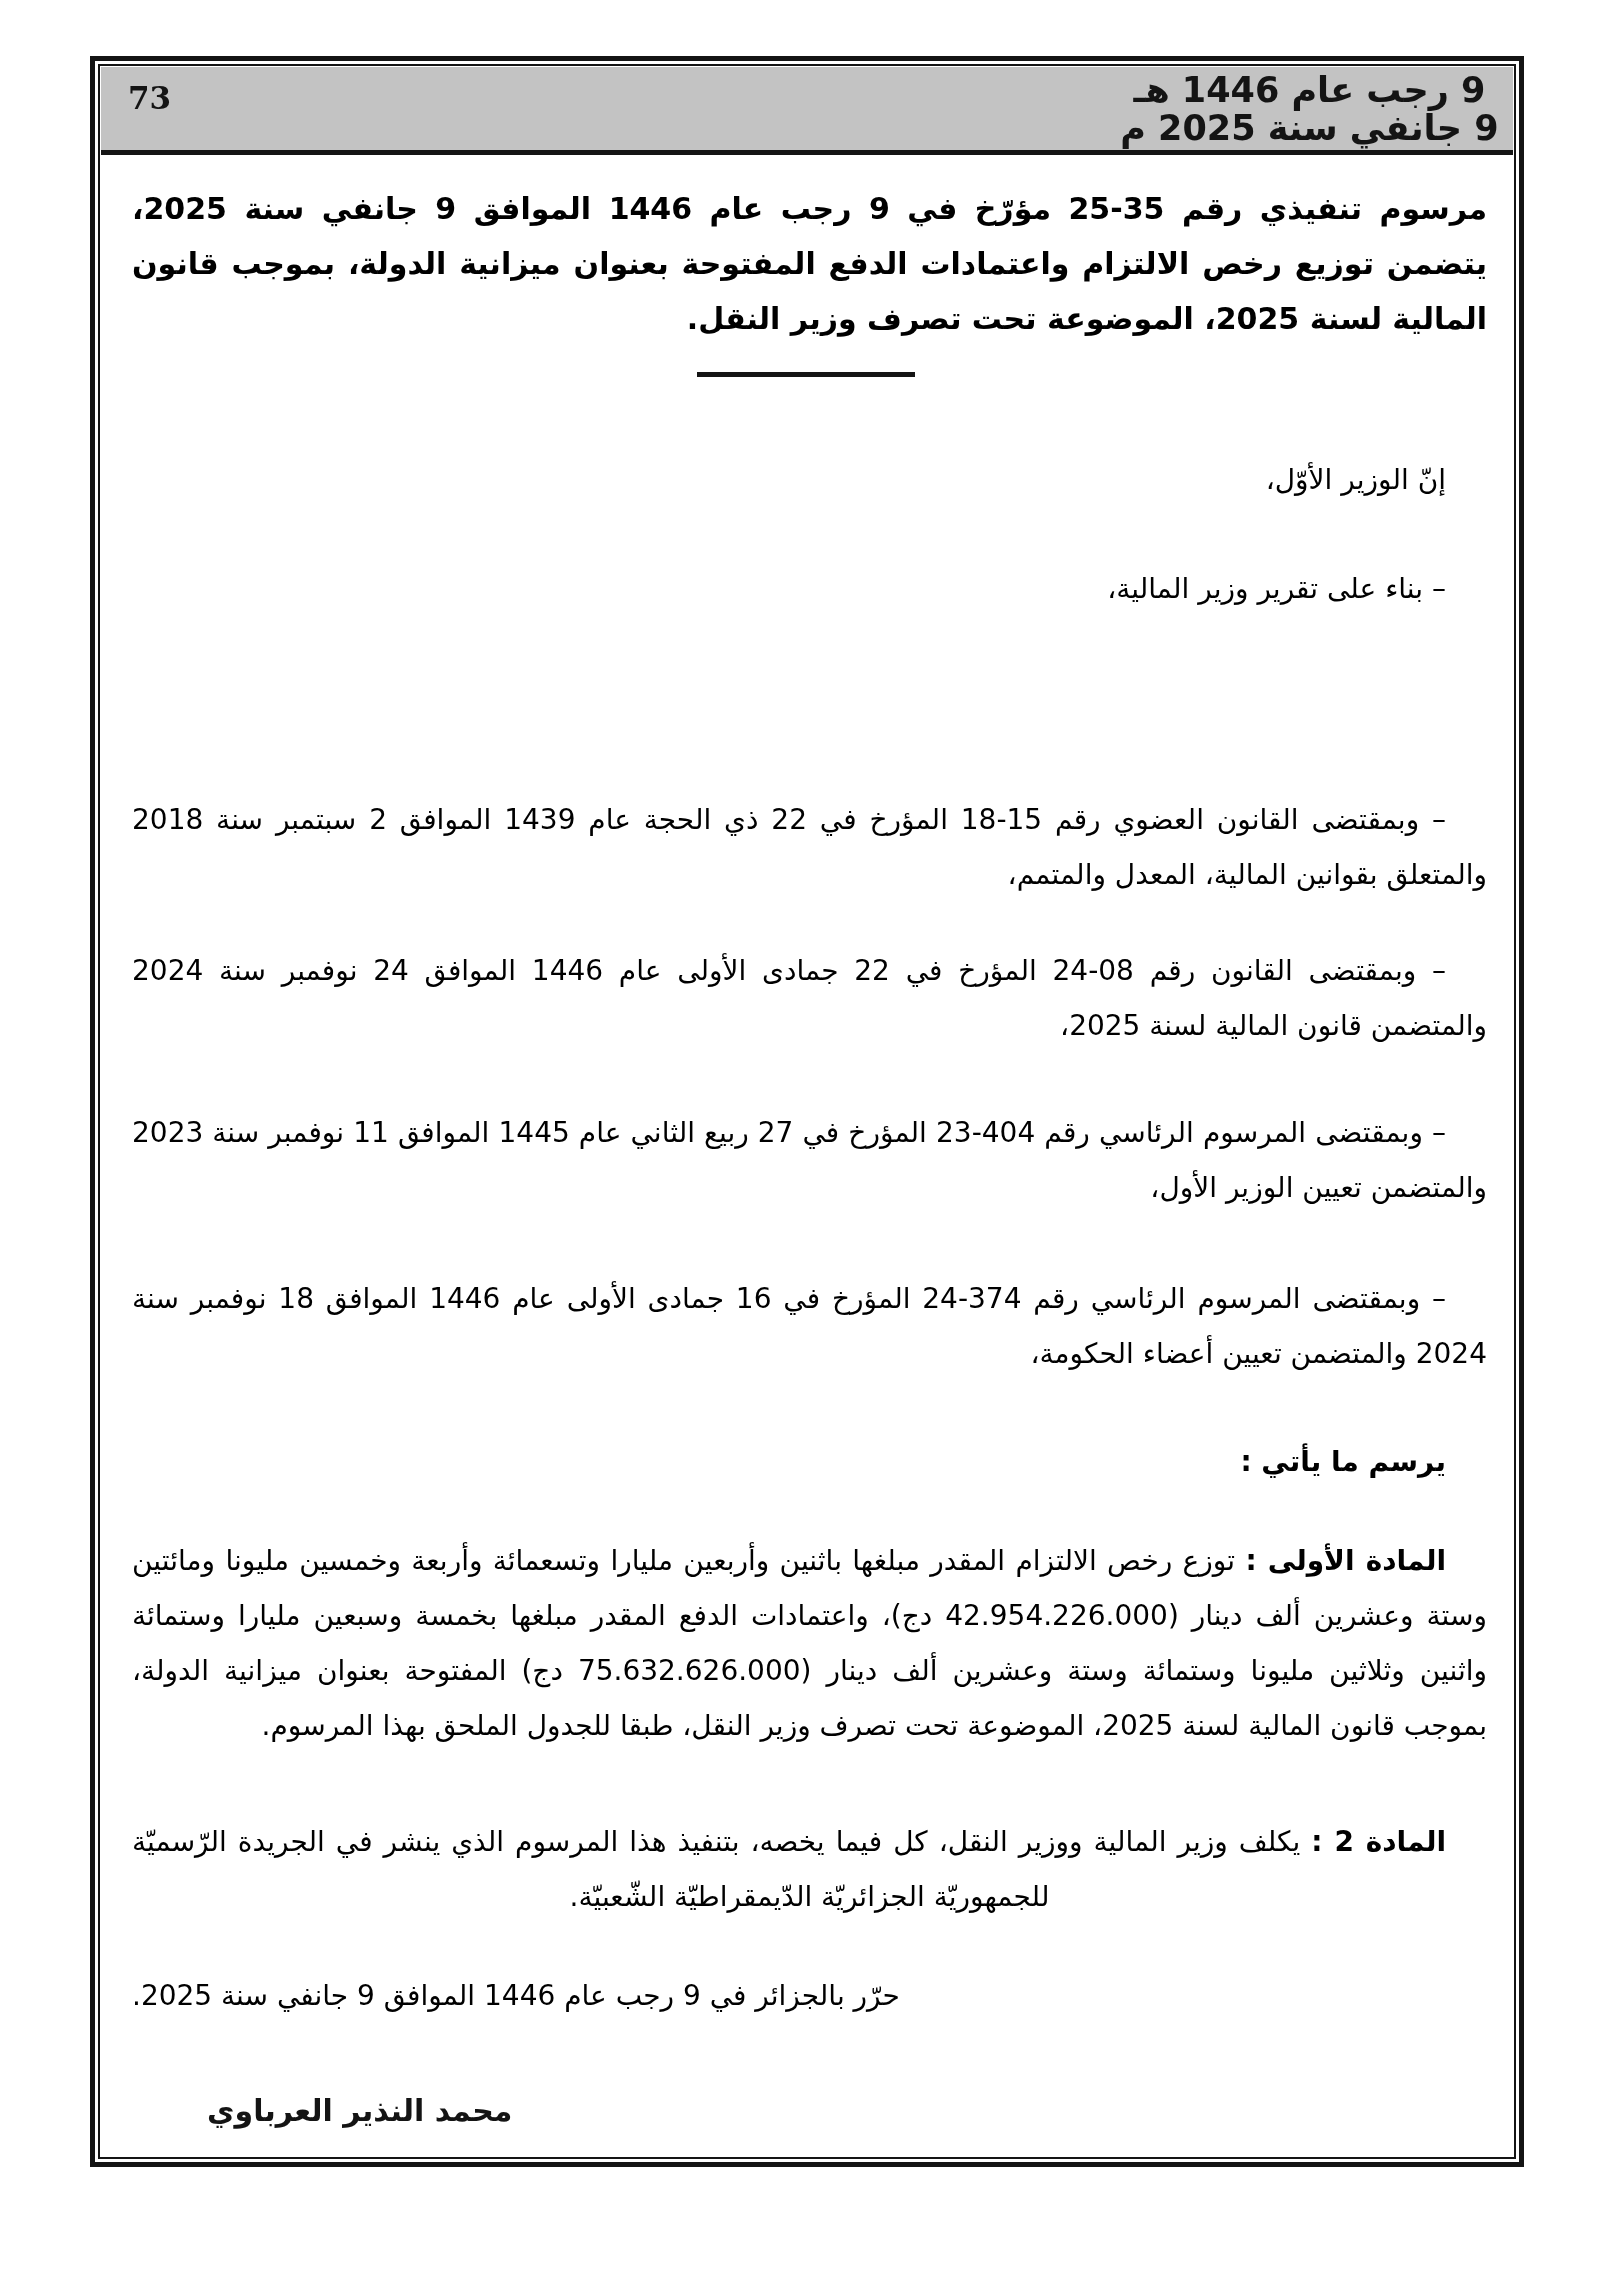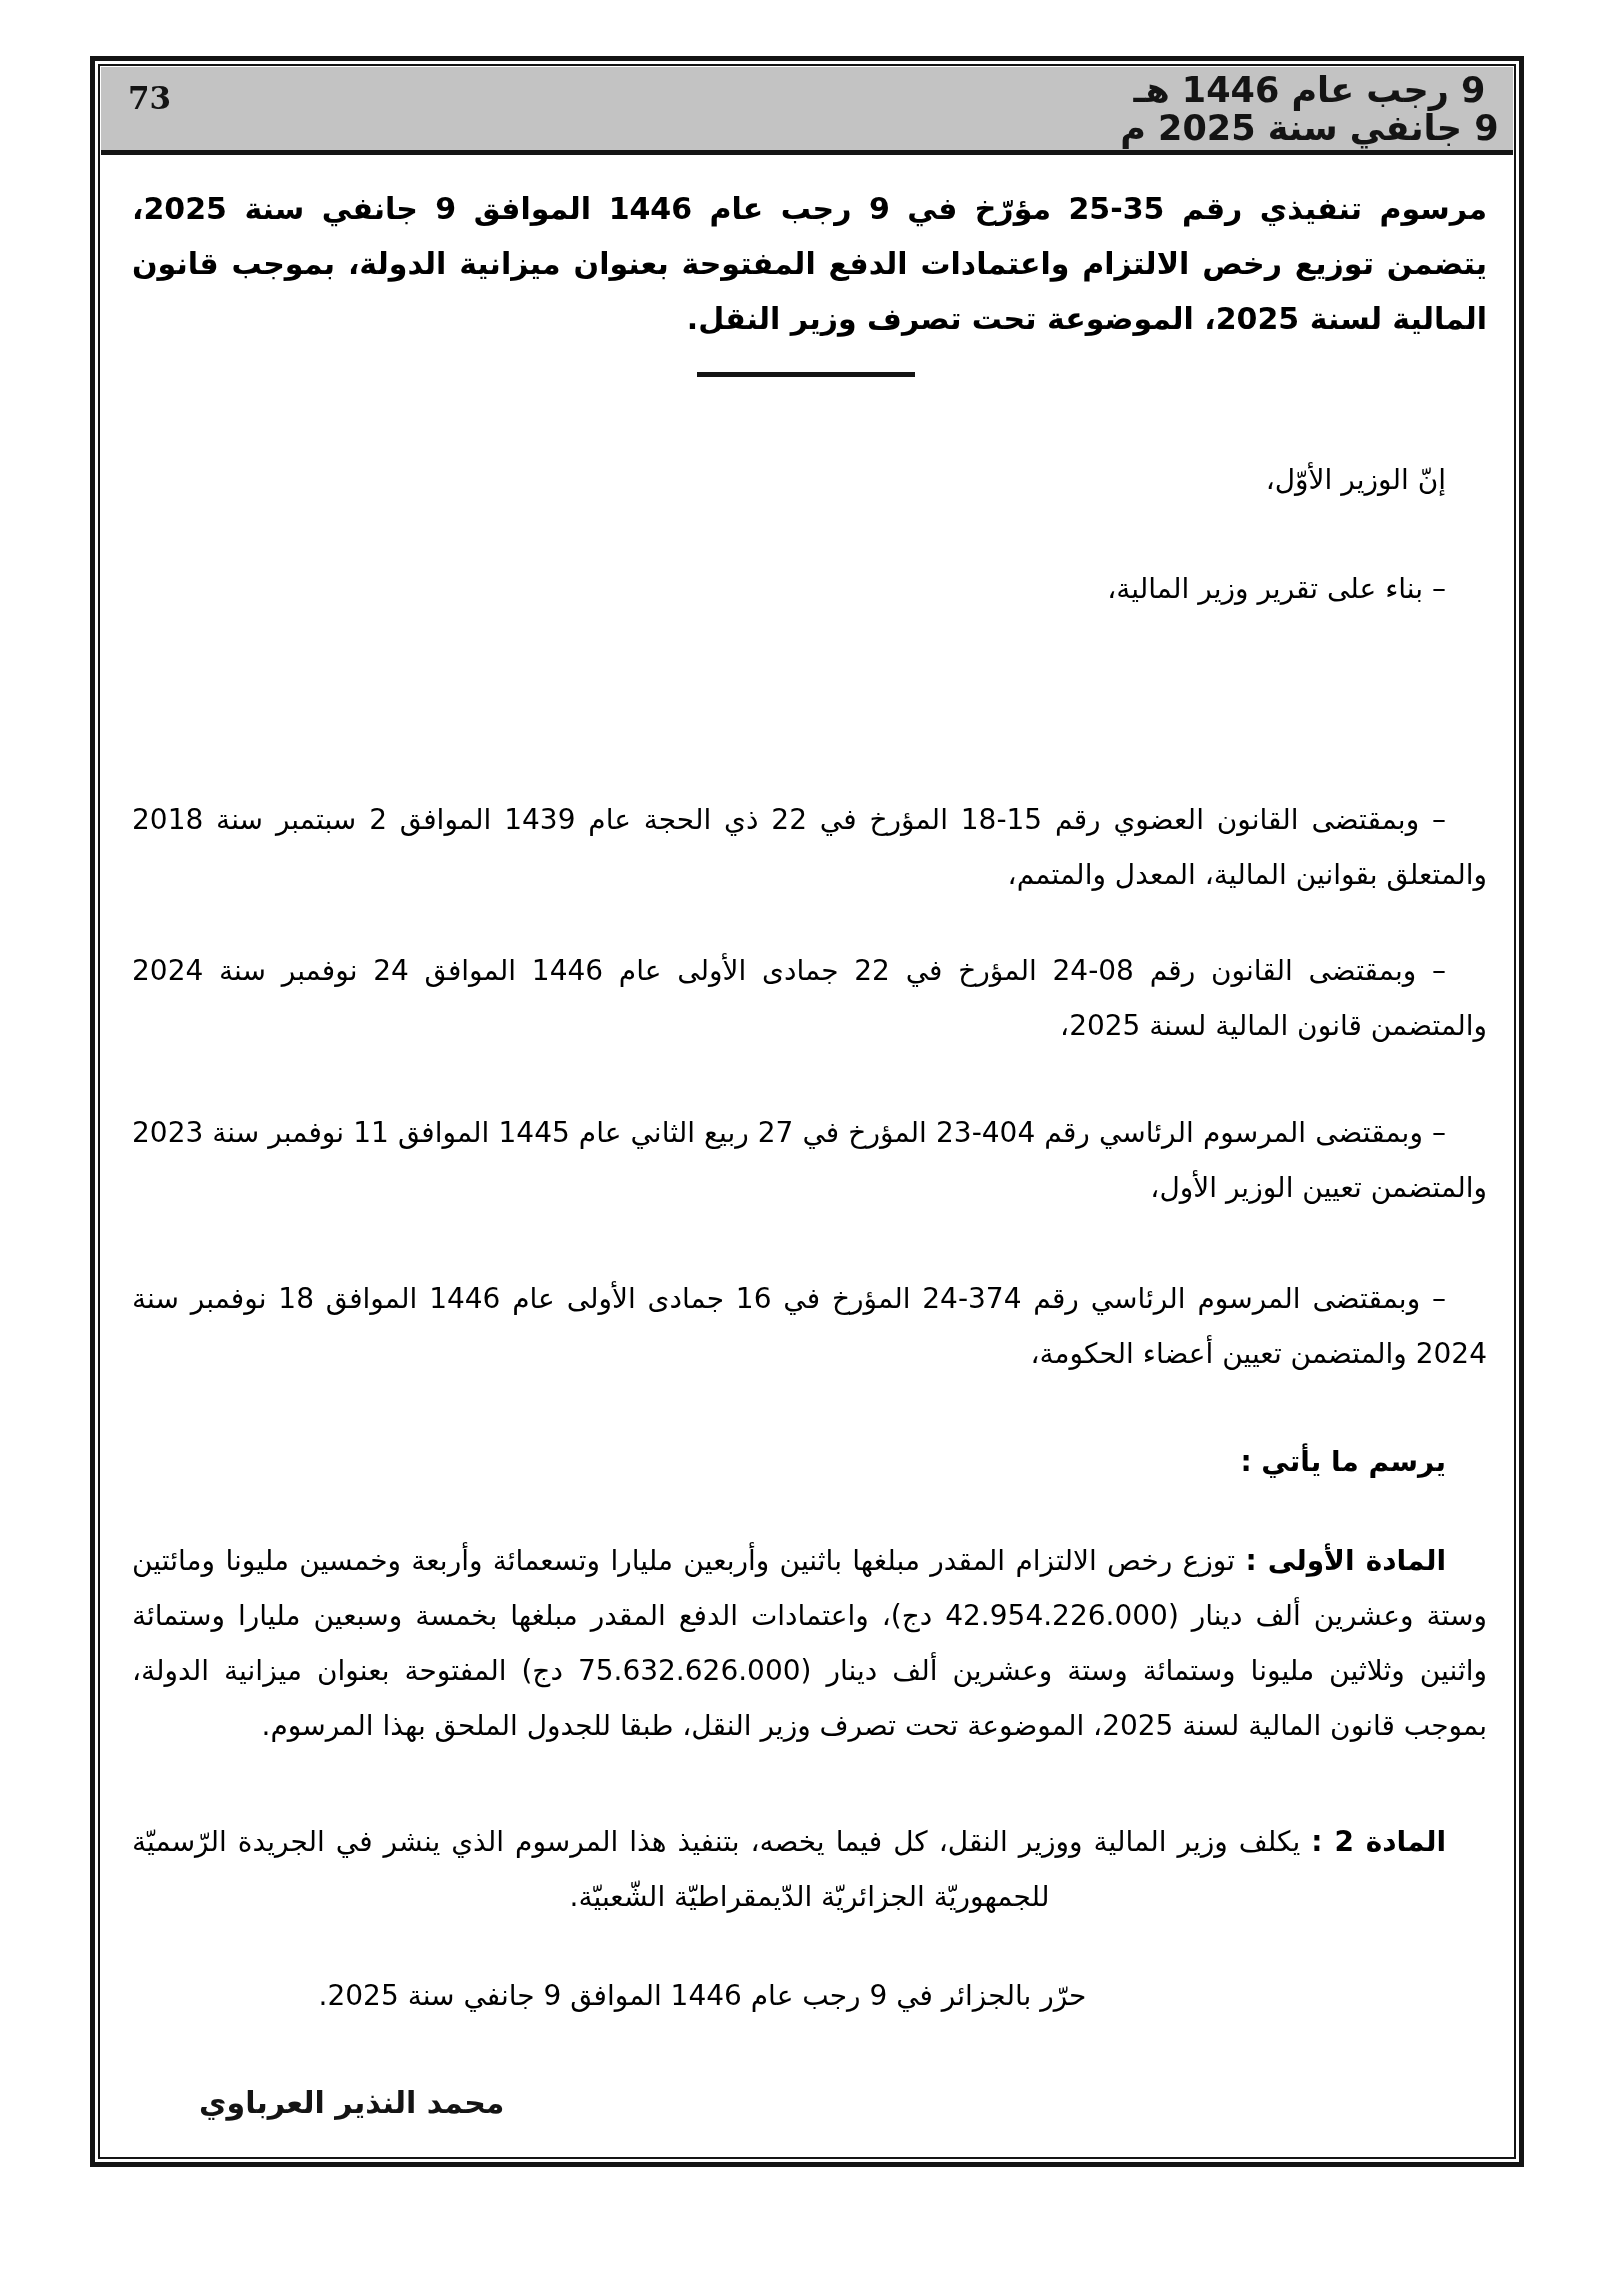--- a/index.html
+++ b/index.html
@@ -20,24 +20,24 @@
   .pnum { position:absolute; left:27px; top:12.7px; font-family:"DejaVu Serif", serif;
           font-weight:bold; font-size:31px; }
 
   
   .p { position:absolute; right:128px; width:1355px; margin:0; text-align:justify;
        font-size:28px; line-height:55px; color:#000000; }
   .p-title { font-weight:bold; font-size:30px; }
   .indent { text-indent:41px;margin-left:45px; }
   .bold { font-weight:bold; }
   .center-last { text-align-last:center; }
-  .issued { text-align:center; text-indent:214px; }
+  .issued { text-align:left; text-indent:214px; }
 
   .sep { position:absolute; left:697px; top:372px; width:218px; height:4.5px; background:#141414; }
-  .sig { position:absolute; left:199px; top:2085px; margin:0; font-weight:bold;
+  .sig { position:absolute; left:199px; top:2085px; margin:8px; font-weight:bold;
          font-size:30px; white-space:nowrap; }
 </style>
 </head>
 <body>
 
 <div class="page" dir="rtl" lang="ar">
 
   <div class="frame">
     <div class="frame-inner"></div>
   </div>

